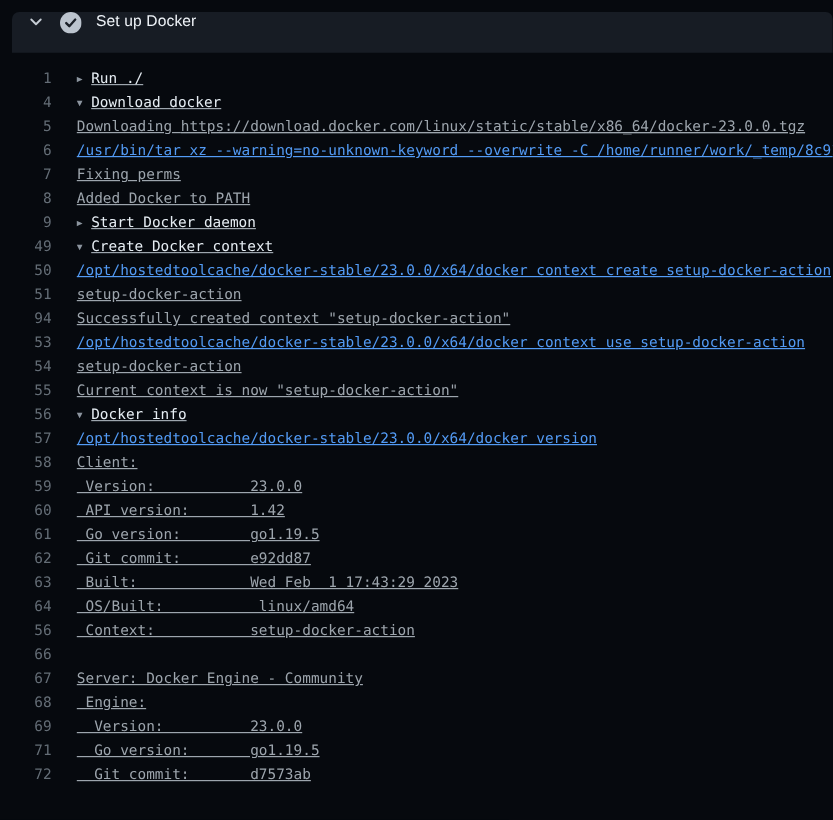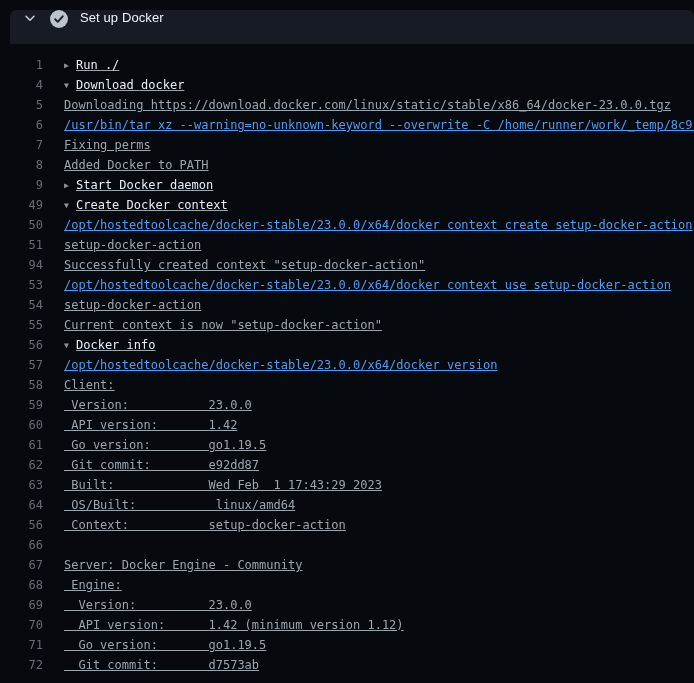--- a/index.html
+++ b/index.html
@@ -109,17 +109,16 @@
       <div class="line"><a class="num">60</a><span class="content child"> API version:       1.42</span></div>
       <div class="line"><a class="num">61</a><span class="content child"> Go version:        go1.19.5</span></div>
       <div class="line"><a class="num">62</a><span class="content child"> Git commit:        e92dd87</span></div>
       <div class="line"><a class="num">63</a><span class="content child"> Built:             Wed Feb  1 17:43:29 2023</span></div>
       <div class="line"><a class="num">64</a><span class="content child"> OS/Built:           linux/amd64</span></div>
       <div class="line"><a class="num">56</a><span class="content child"> Context:           setup-docker-action</span></div>
       <div class="line"><a class="num">66</a><span class="content child"></span></div>
       <div class="line"><a class="num">67</a><span class="content child">Server: Docker Engine - Community</span></div>
       <div class="line"><a class="num">68</a><span class="content child"> Engine:</span></div>
       <div class="line"><a class="num">69</a><span class="content child">  Version:          23.0.0</span></div>
-      <div class="line"><a class="num">70</a><span class="content child">  API version:      1.42 (minimum version 1.12)</span></div>
       <div class="line"><a class="num">71</a><span class="content child">  Go version:       go1.19.5</span></div>
       <div class="line"><a class="num">72</a><span class="content child">  Git commit:       d7573ab</span></div>
     </div>
 </div>
 
 </body></html>

